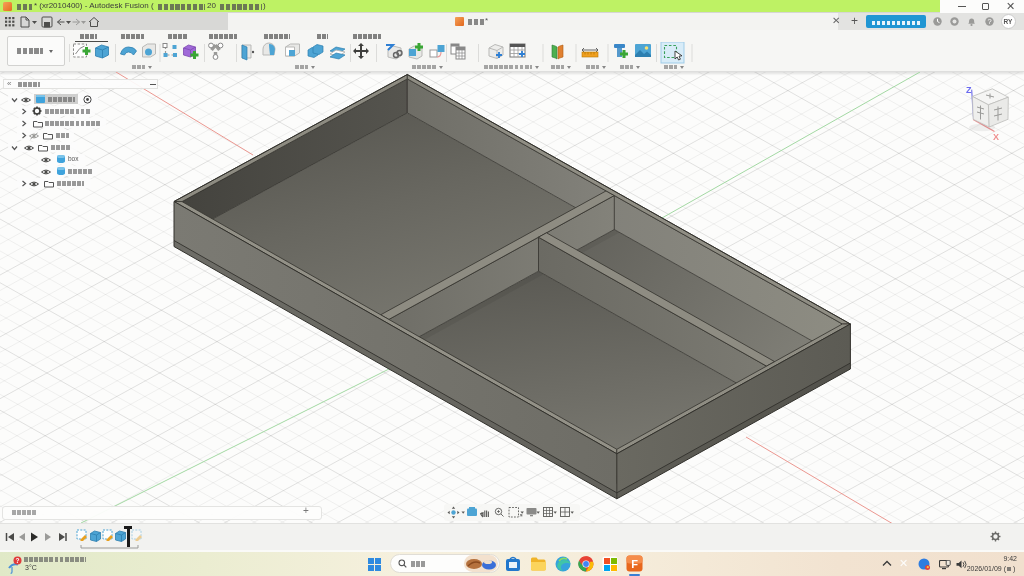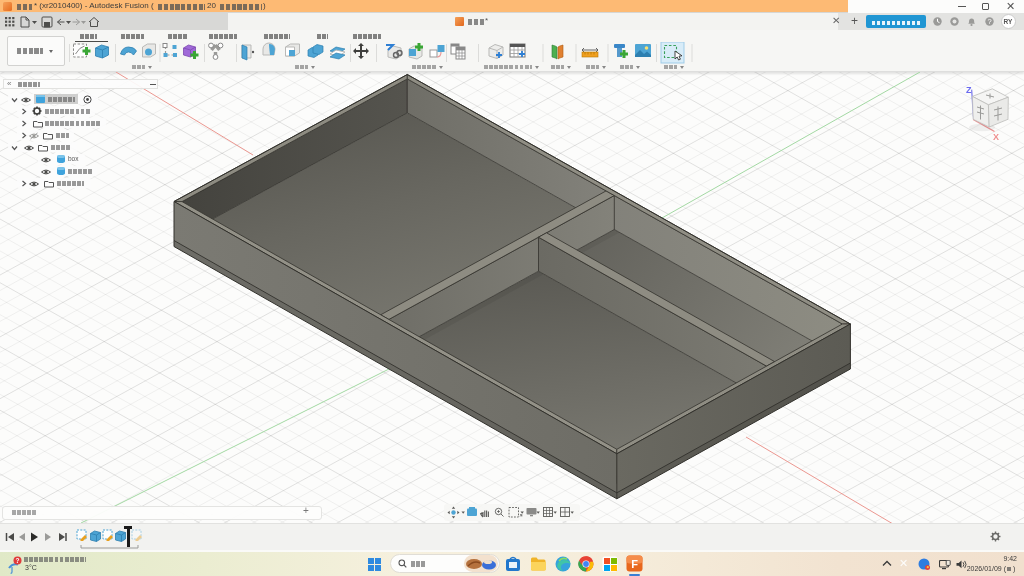--- a/index.html
+++ b/index.html
@@ -1,18 +1,18 @@
 <!DOCTYPE html>
 <html><head><meta charset="utf-8"><style>
 *{margin:0;padding:0;box-sizing:border-box}
 html,body{width:1024px;height:576px;overflow:hidden;font-family:"Liberation Sans",sans-serif;position:relative;background:#fcfcfb}
 .abs{position:absolute}
 .car{display:inline-block;width:0;height:0;border-left:2.6px solid transparent;border-right:2.6px solid transparent;border-top:3.2px solid #666;vertical-align:middle}
 </style></head><body>
-<div class="abs" style="left:0;top:0;width:848px;height:13px;background:#fdba74;border-bottom:1px solid #d6d6d4">
+<div class="abs" style="left:0;top:0;width:940px;height:13px;background:#bef264;border-bottom:1px solid #d6d6d4">
     <div class="abs" style="left:3px;top:2px;width:9px;height:9px;background:linear-gradient(135deg,#f5a15a,#e66b1e);border-radius:1.5px"></div>
     <div style="position:absolute;left:17px;top:4px;width:15px;height:5.5px;background:repeating-linear-gradient(90deg,rgba(80,80,80,0.75) 0 4.2px,rgba(80,80,80,0) 4.2px 5.800000000000001px)"></div>
     <div class="abs" style="left:34px;top:1px;font-size:8px;color:#3c3c3c;white-space:nowrap">* (xr2010400) - Autodesk Fusion (</div>
     <div style="position:absolute;left:158px;top:4px;width:47px;height:5.5px;background:repeating-linear-gradient(90deg,rgba(80,80,80,0.75) 0 4.2px,rgba(80,80,80,0) 4.2px 5.800000000000001px)"></div>
     <div class="abs" style="left:207px;top:1px;font-size:8px;color:#3c3c3c">20</div>
     <div style="position:absolute;left:220px;top:4px;width:42px;height:5.5px;background:repeating-linear-gradient(90deg,rgba(80,80,80,0.75) 0 4.2px,rgba(80,80,80,0) 4.2px 5.800000000000001px)"></div>
     <div class="abs" style="left:263px;top:1px;font-size:8px;color:#3c3c3c">)</div>
     <div class="abs" style="left:958px;top:6px;width:8px;height:1.2px;background:#555"></div>
     <div class="abs" style="left:982px;top:3px;width:7px;height:7px;border:1.1px solid #555;border-radius:1px"></div>
     <div class="abs" style="left:1006px;top:2px;width:9px;height:9px;color:#555;font-size:11px;line-height:9px">✕</div>

